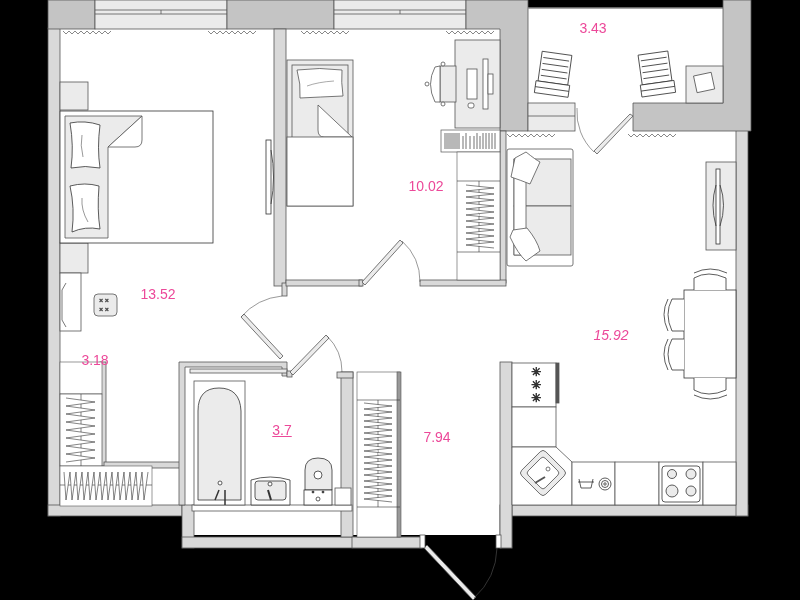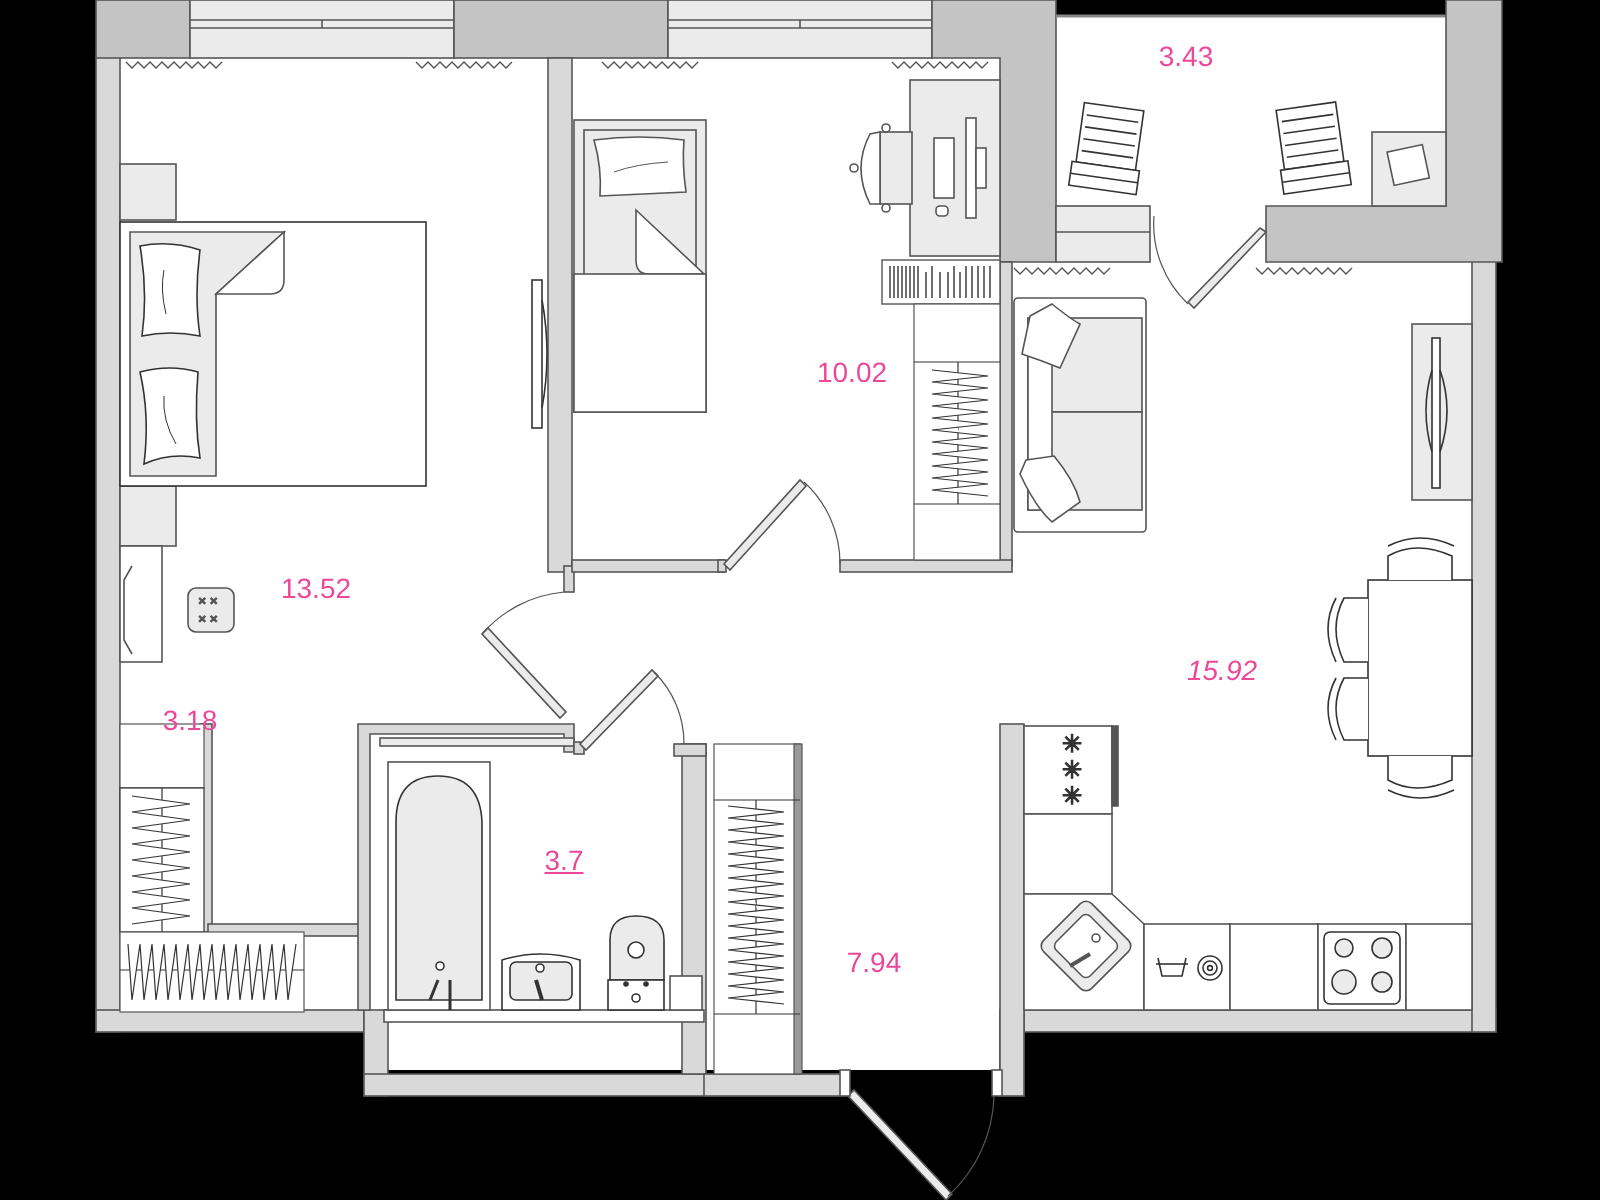--- a/index.html
+++ b/index.html
@@ -297,15 +297,15 @@
     <line x1="378" y1="400" x2="378" y2="507"></line>
     <path d="M364 403 L392 406 L364 409 L392 412 L364 415 L392 418 L364 421 L392 424 L364 427 L392 430 L364 433 L392 436 L364 439 L392 442 L364 445 L392 448 L364 451 L392 454 L364 457 L392 460 L364 463 L392 466 L364 469 L392 472 L364 475 L392 478 L364 481 L392 484 L364 487 L392 490 L364 493 L392 496 L364 499 L392 502"></path>
   </g>
 </svg>
 
 <div class="room-label" style="left:158px;top:294px;">13.52</div>
 <div class="room-label" style="left:400px;top:186px;margin-left:26px;">10.02</div>
 <div class="room-label" style="left:593px;top:28px;">3.43</div>
 <div class="room-label" style="left:95px;top:360px;">3.18</div>
 <div class="room-label" style="left:282px;top:430px;text-decoration:underline;">3.7</div>
-<div class="room-label" style="left:437px;top:437px;margin-top:44px;">7.94</div>
+<div class="room-label" style="left:437px;top:437px;">7.94</div>
 <div class="room-label" style="left:611px;top:335px;font-style:italic;">15.92</div>
 </div>
 
 </body></html>

